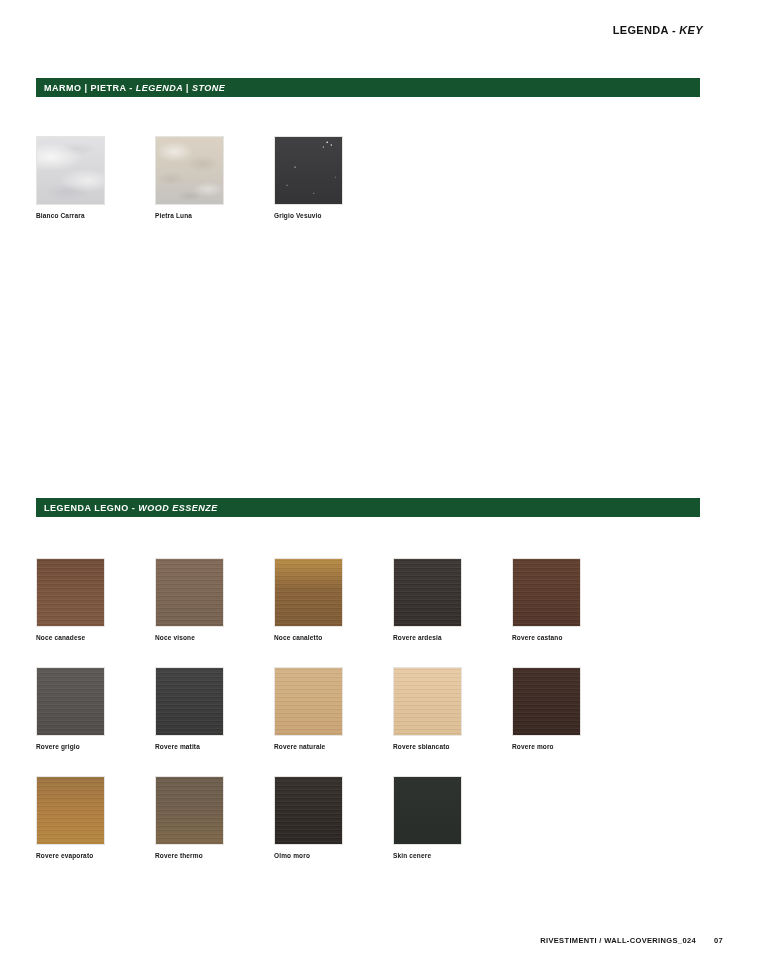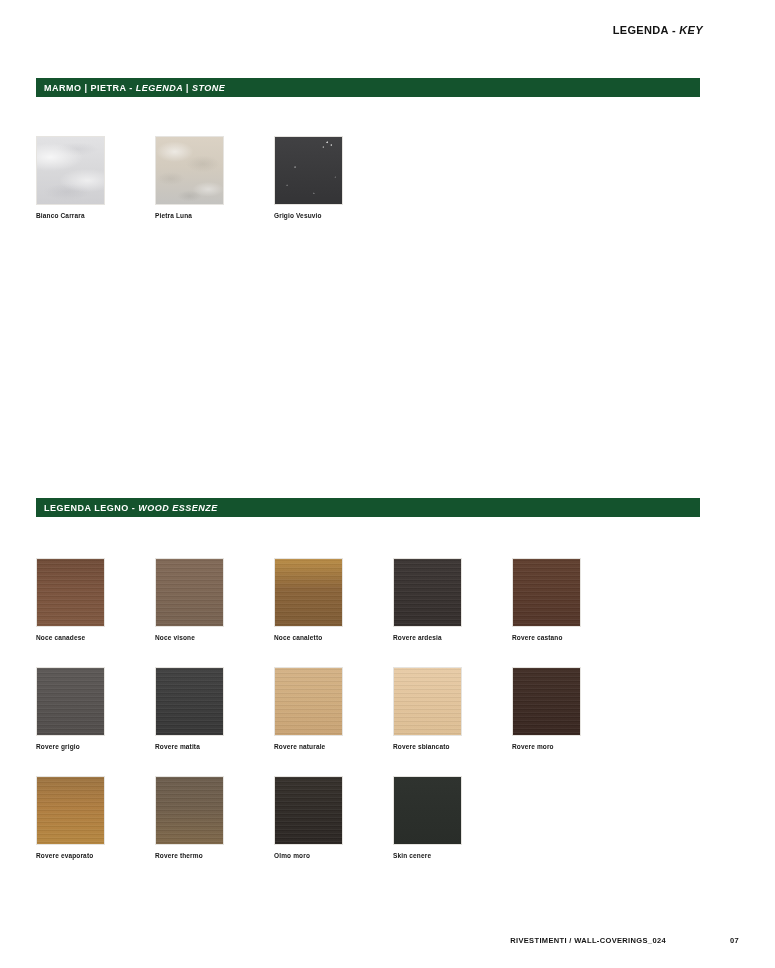--- a/index.html
+++ b/index.html
@@ -146,31 +146,30 @@
     letter-spacing: 0.15px;
     color: #161616;
     line-height: 9px;
     white-space: nowrap;
   }
 
   
   .footer {
     position: absolute;
     bottom: 23px;
-    right: 36px;
+    right: 52px;
     display: flex;
     align-items: flex-start;
     font-size: 7.5px;
     font-weight: bold;
     letter-spacing: 0.35px;
     color: #131313;
-    gap: 28px;
   }
   .footer .pageno {
-    margin-left: 36px;
+    margin-left: 18px;
   }
 </style>
 </head>
 <body>
 
 <div class="page">
 
   <div class="legend-key">
     <span>LEGENDA - </span><span class="ital">KEY</span>
   </div>

